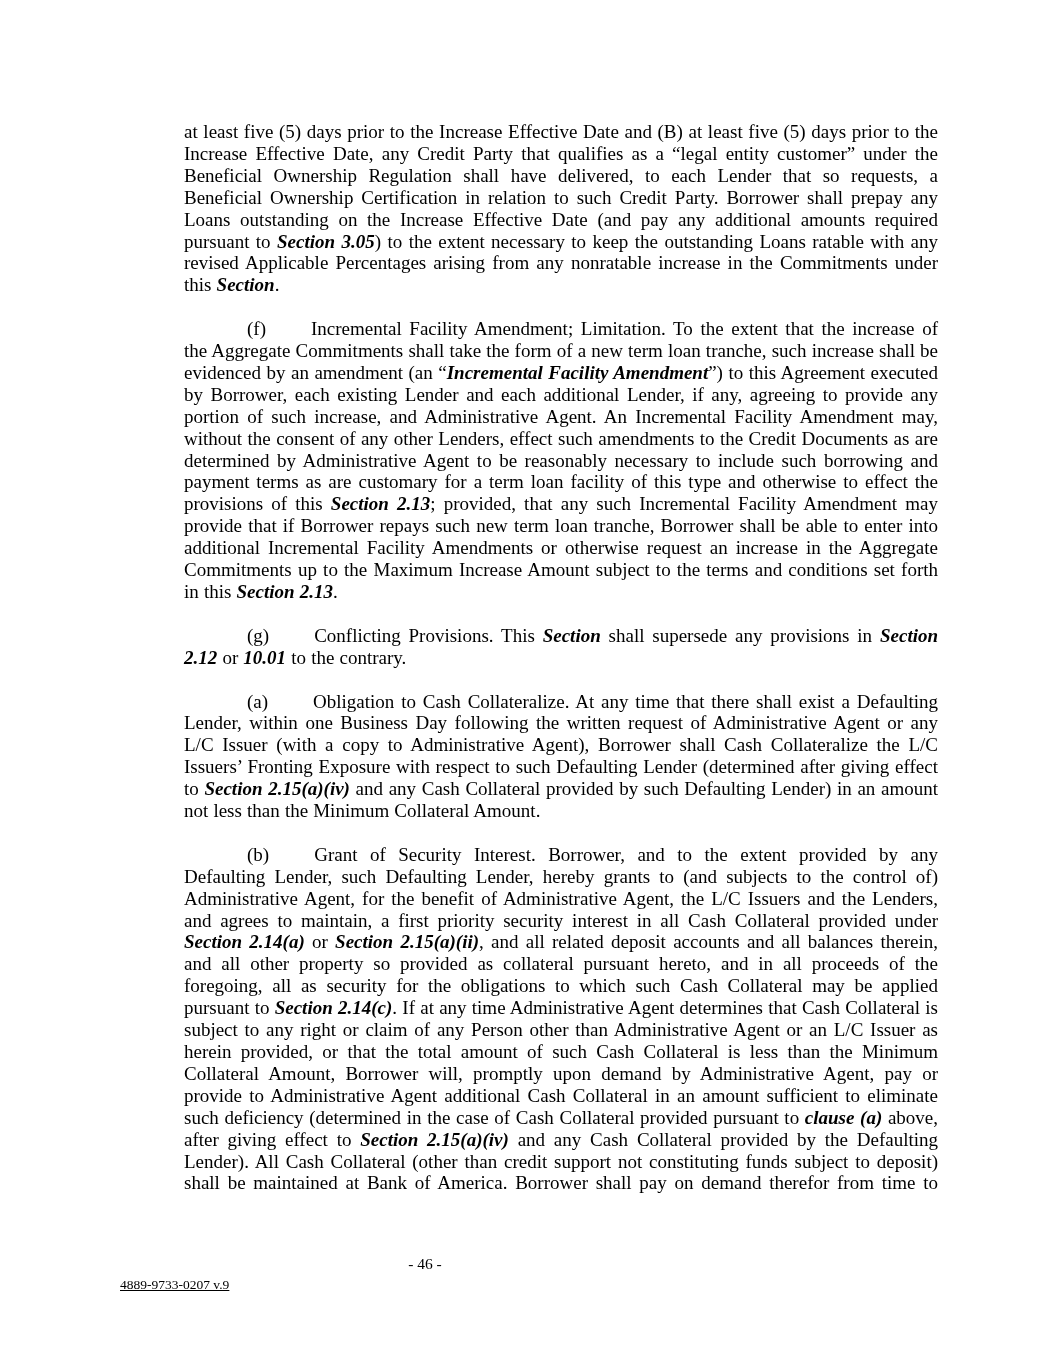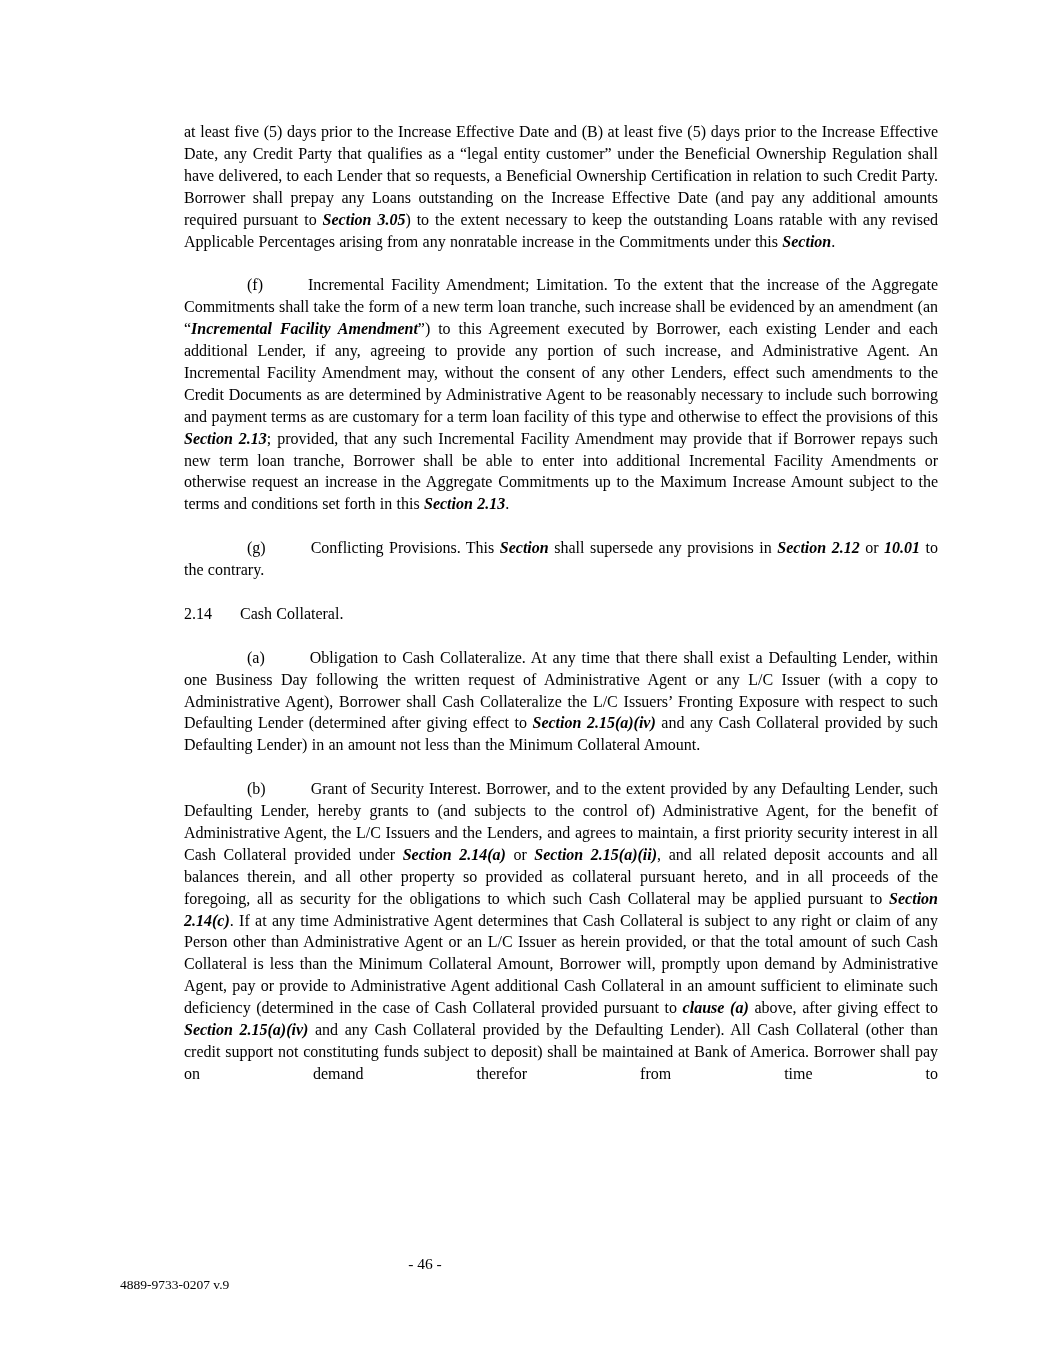--- a/index.html
+++ b/index.html
@@ -18,21 +18,21 @@
   }
   .content {
     position: absolute;
     left: 184px;
     top: 121px;
     width: 754px;
   }
   p.para {
     margin: 0;
     padding: 0;
-    font-size: 16px;
+    font-size: 19px;
     line-height: 21.9px;
     text-align: justify;
     word-spacing: 0.02em;
   }
   p.para + p.para { margin-top: 21.9px; }
   p.indent { text-indent: 63px; }
   p.cont { text-align-last: justify; }
   .run-n { font-weight: normal; font-style: normal; }
   .run-b { font-weight: normal; }
   .run-i { }
@@ -47,29 +47,29 @@
     text-align: center;
     font-size: 15.5px;
     line-height: 20px;
   }
   .footer-doc-id {
     position: absolute;
     left: 120px;
     top: 1276px;
     font-size: 13.5px;
     line-height: 18px;
+    text-decoration: underline;
   }
 </style>
 </head>
 <body>
 
 <div class="page">
   <div class="content">
       <p class="para"><span class="run-n">at least five (5) days prior to the Increase Effective Date and (B) at least five (5) days prior to the Increase Effective Date, any Credit Party that qualifies as a “legal entity customer” under the Beneficial Ownership Regulation shall have delivered, to each Lender that so requests, a Beneficial Ownership Certification in relation to such Credit Party. Borrower shall prepay any Loans outstanding on the Increase Effective Date (and pay any additional amounts required pursuant to </span><span class="run-bi">Section 3.05</span><span class="run-n">) to the extent necessary to keep the outstanding Loans ratable with any revised Applicable Percentages arising from any nonratable increase in the Commitments under this </span><span class="run-bi">Section</span><span class="run-n">.</span></p>
       <p class="para indent"><span class="run-n">(f)</span><span class="run-tab"></span><span class="run-b">Incremental Facility Amendment; Limitation</span><span class="run-n">. To the extent that the increase of the Aggregate Commitments shall take the form of a new term loan tranche, such increase shall be evidenced by an amendment (an “</span><span class="run-bi">Incremental Facility Amendment</span><span class="run-n">”) to this Agreement executed by Borrower, each existing Lender and each additional Lender, if any, agreeing to provide any portion of such increase, and Administrative Agent. An Incremental Facility Amendment may, without the consent of any other Lenders, effect such amendments to the Credit Documents as are determined by Administrative Agent to be reasonably necessary to include such borrowing and payment terms as are customary for a term loan facility of this type and otherwise to effect the provisions of this </span><span class="run-bi">Section 2.13</span><span class="run-n">; </span><span class="run-i">provided</span><span class="run-n">, that any such Incremental Facility Amendment may provide that if Borrower repays such new term loan tranche, Borrower shall be able to enter into additional Incremental Facility Amendments or otherwise request an increase in the Aggregate Commitments up to the Maximum Increase Amount subject to the terms and conditions set forth in this </span><span class="run-bi">Section 2.13</span><span class="run-n">.</span></p>
       <p class="para indent"><span class="run-n">(g)</span><span class="run-tab"></span><span class="run-b">Conflicting Provisions</span><span class="run-n">. This </span><span class="run-bi">Section</span><span class="run-n"> shall supersede any provisions in </span><span class="run-bi">Section 2.12</span><span class="run-n"> or </span><span class="run-bi">10.01</span><span class="run-n"> to the contrary.</span></p>
-      <p class="para heading-para"><span class="run-n">2.14</span><span class="run-tab"></span><span class="run-b">Cash Collateral.</span></p>
       <p class="para indent"><span class="run-n">(a)</span><span class="run-tab"></span><span class="run-b">Obligation to Cash Collateralize</span><span class="run-n">. At any time that there shall exist a Defaulting Lender, within one Business Day following the written request of Administrative Agent or any L/C Issuer (with a copy to Administrative Agent), Borrower shall Cash Collateralize the L/C Issuers’ Fronting Exposure with respect to such Defaulting Lender (determined after giving effect to </span><span class="run-bi">Section 2.15(a)(iv)</span><span class="run-n"> and any Cash Collateral provided by such Defaulting Lender) in an amount not less than the Minimum Collateral Amount.</span></p>
       <p class="para indent cont"><span class="run-n">(b)</span><span class="run-tab"></span><span class="run-b">Grant of Security Interest</span><span class="run-n">. Borrower, and to the extent provided by any Defaulting Lender, such Defaulting Lender, hereby grants to (and subjects to the control of) Administrative Agent, for the benefit of Administrative Agent, the L/C Issuers and the Lenders, and agrees to maintain, a first priority security interest in all Cash Collateral provided under </span><span class="run-bi">Section 2.14(a)</span><span class="run-n"> or </span><span class="run-bi">Section 2.15(a)(ii)</span><span class="run-n">, and all related deposit accounts and all balances therein, and all other property so provided as collateral pursuant hereto, and in all proceeds of the foregoing, all as security for the obligations to which such Cash Collateral may be applied pursuant to </span><span class="run-bi">Section 2.14(c)</span><span class="run-n">. If at any time Administrative Agent determines that Cash Collateral is subject to any right or claim of any Person other than Administrative Agent or an L/C Issuer as herein provided, or that the total amount of such Cash Collateral is less than the Minimum Collateral Amount, Borrower will, promptly upon demand by Administrative Agent, pay or provide to Administrative Agent additional Cash Collateral in an amount sufficient to eliminate such deficiency (determined in the case of Cash Collateral provided pursuant to </span><span class="run-bi">clause (a)</span><span class="run-n"> above, after giving effect to </span><span class="run-bi">Section 2.15(a)(iv)</span><span class="run-n"> and any Cash Collateral provided by the Defaulting Lender). All Cash Collateral (other than credit support not constituting funds subject to deposit) shall be maintained at Bank of America. Borrower shall pay on demand therefor from time to</span></p>
     </div>
   <div class="footer-page-num">- 46 -</div>
   <div class="footer-doc-id">4889-9733-0207 v.9</div>
 </div>
 
 </body></html>

